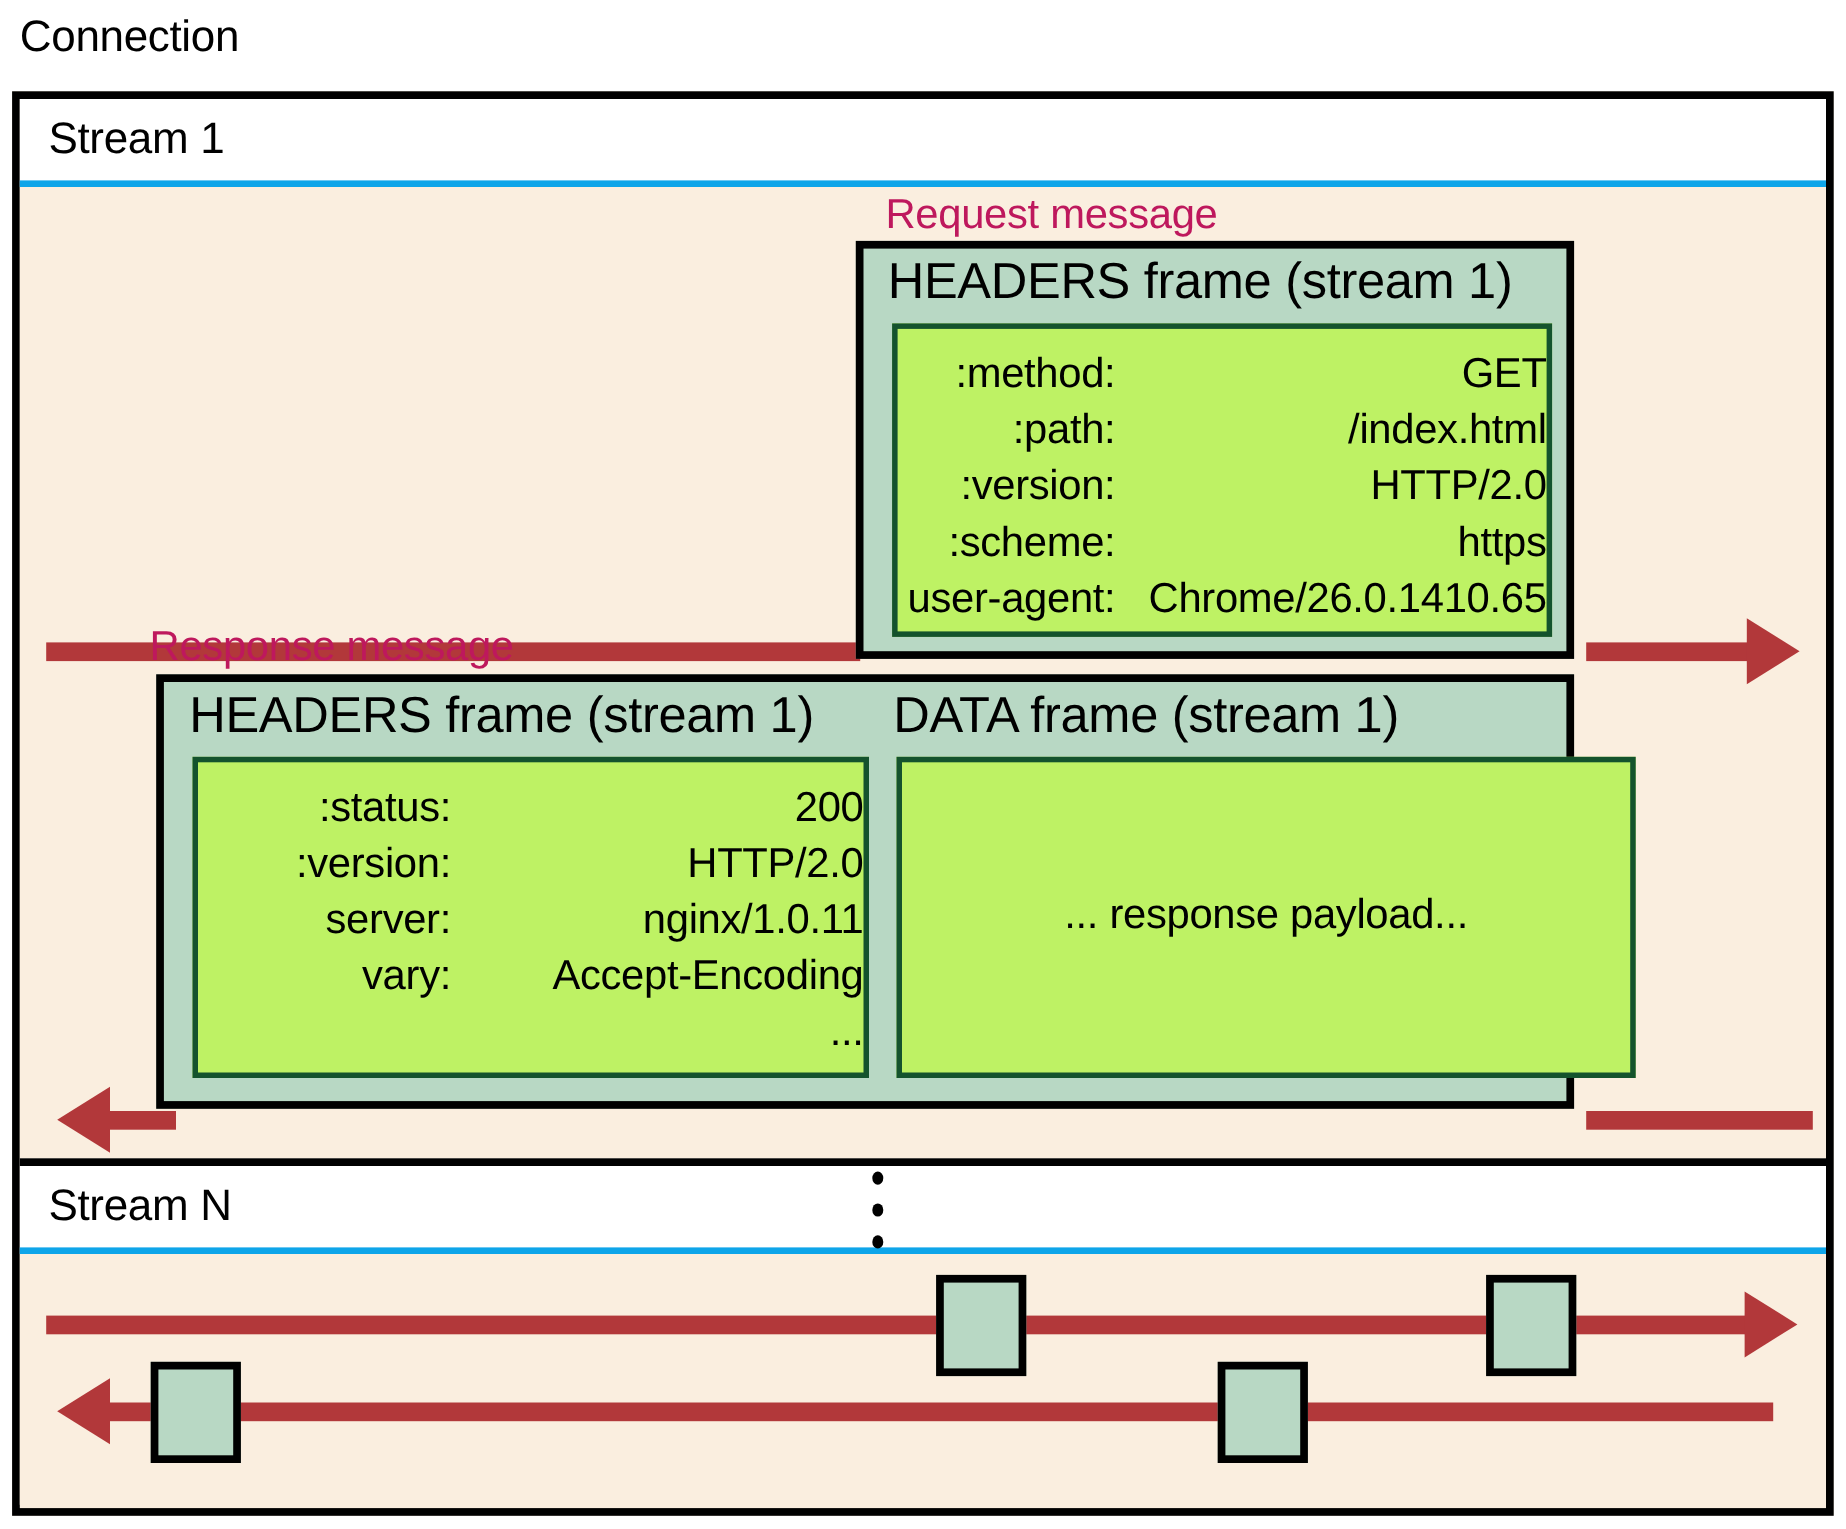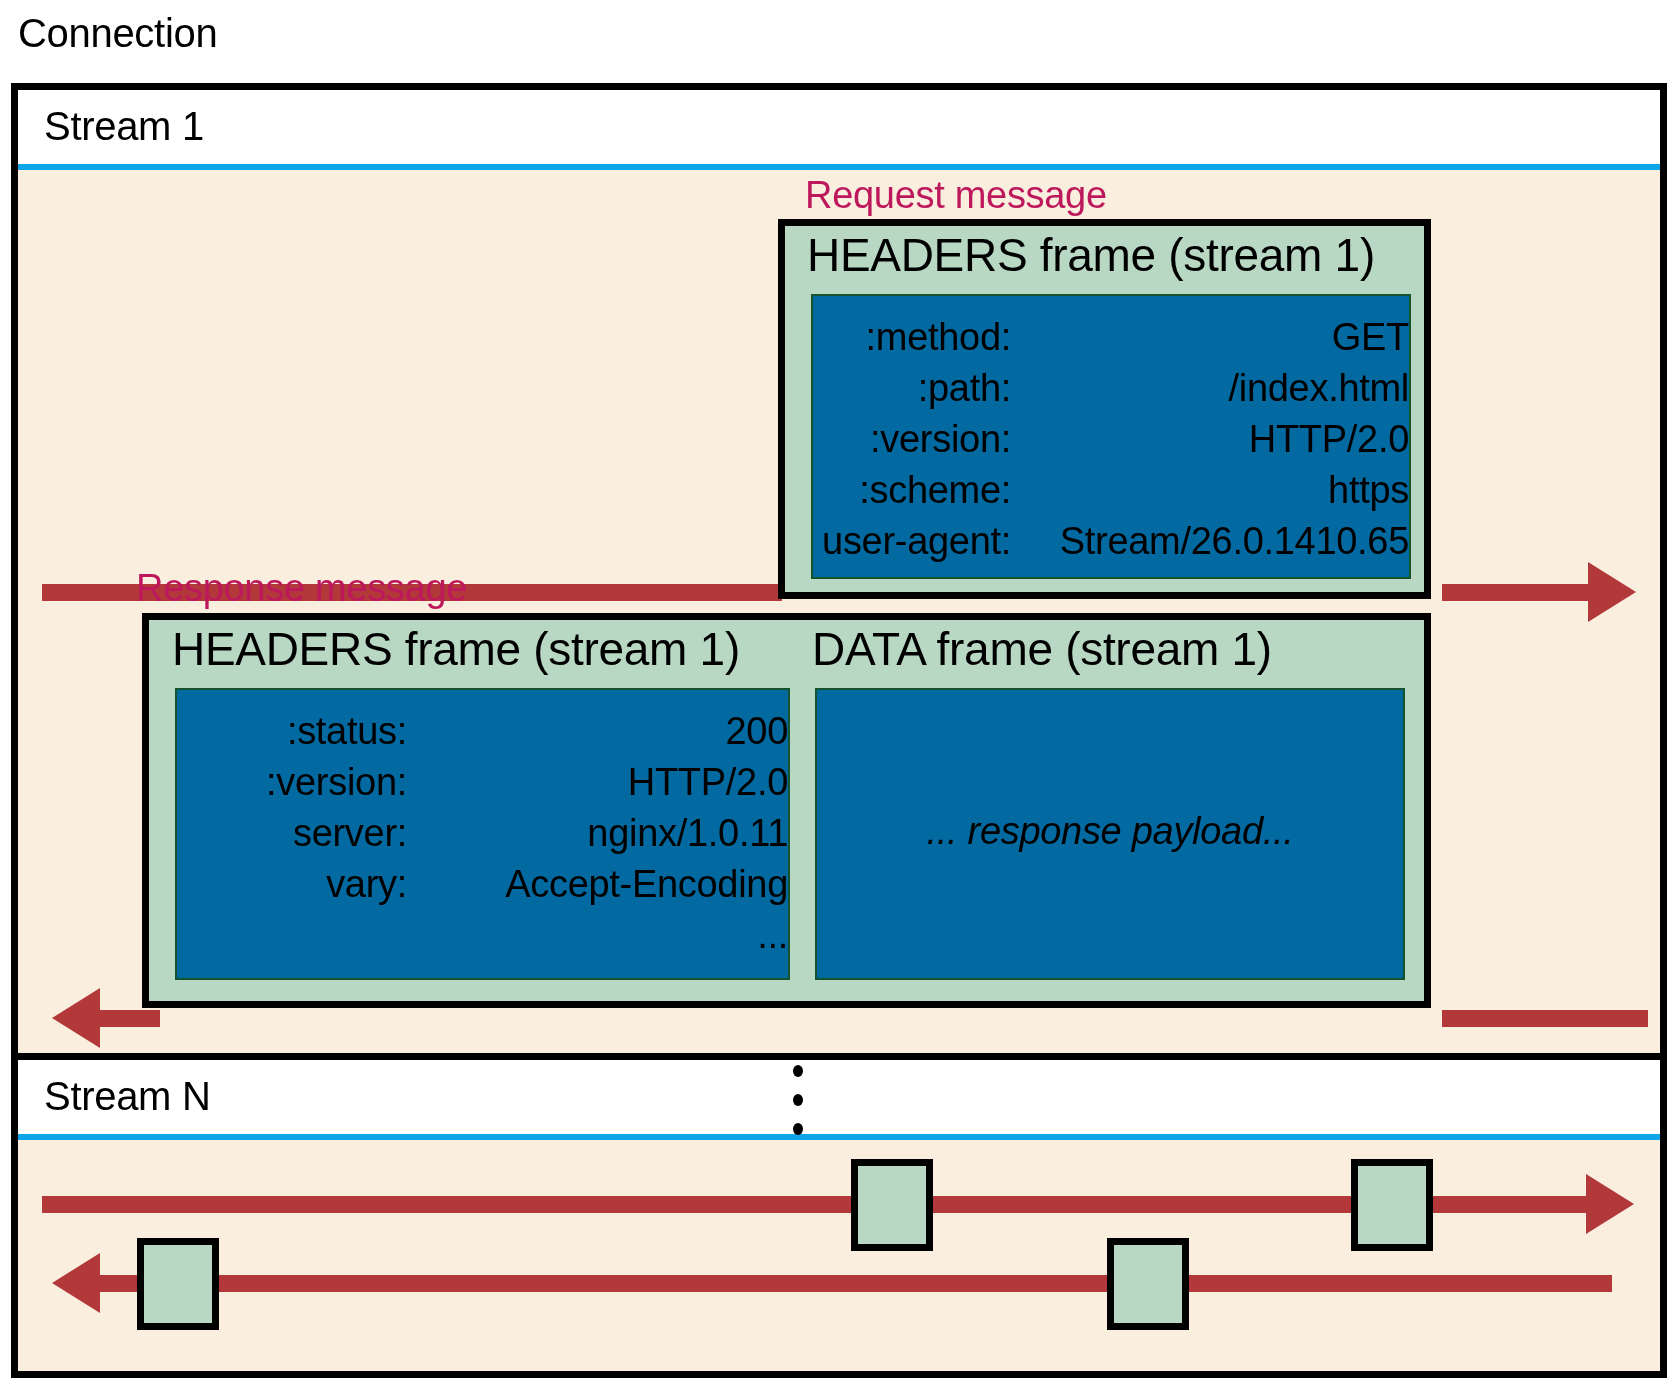--- a/index.html
+++ b/index.html
@@ -166,22 +166,22 @@
     font-size: 46px;
     line-height: 42px;
     color: #000;
     letter-spacing: -0.3px;
     white-space: nowrap;
   }
 
   
   .payload-box {
     position: absolute;
-    background: #0369a1;
-    border: 2px solid #14532d;
+    background: #bef264;
+    border: 5px solid #14532d;
     box-sizing: border-box;
   }
 
   
   .kv {
     position: absolute;
     left: 0;
     width: 100%;
     box-sizing: border-box;
     padding: 10px 0 0 0;
@@ -260,21 +260,21 @@
             <div class="kv-row">
               <span class="kv-key" style="width:198px; padding-right:16px;">:version:</span>
               <span class="kv-val">HTTP/2.0</span>
             </div>
             <div class="kv-row">
               <span class="kv-key" style="width:198px; padding-right:16px;">:scheme:</span>
               <span class="kv-val">https</span>
             </div>
             <div class="kv-row">
               <span class="kv-key" style="width:198px; padding-right:16px;">user-agent:</span>
-              <span class="kv-val">Stream/26.0.1410.65</span>
+              <span class="kv-val">Chrome/26.0.1410.65</span>
             </div>
           </div>
         </div>
       </div>
 
       <div class="msg-label" style="left:118px; top:397px;">Response message</div>
 
       <div class="frame-box" style="left:124px; top:443px; width:1289px; height:395px;">
 
         <div class="frame-title" style="left:23px; top:8px;">HEADERS frame (stream 1)</div>
@@ -299,21 +299,21 @@
             </div>
             <div class="kv-row">
               <span class="kv-key" style="width:230px; padding-right:16px;"></span>
               <span class="kv-val">...</span>
             </div>
           </div>
         </div>
 
         <div class="frame-title" style="left:663px; top:8px;">DATA frame (stream 1)</div>
 
-        <div class="payload-box" style="left:666px; top:68px; width:590px; height:292px;font-style:italic;">
+        <div class="payload-box" style="left:666px; top:68px; width:672px; height:292px;">
           <div class="payload-text">... response payload...</div>
         </div>
       </div>
 
     </div>
 
     <div class="stream-band" id="band-streamN">
       <span class="band-label">Stream N</span>
     </div>
 

